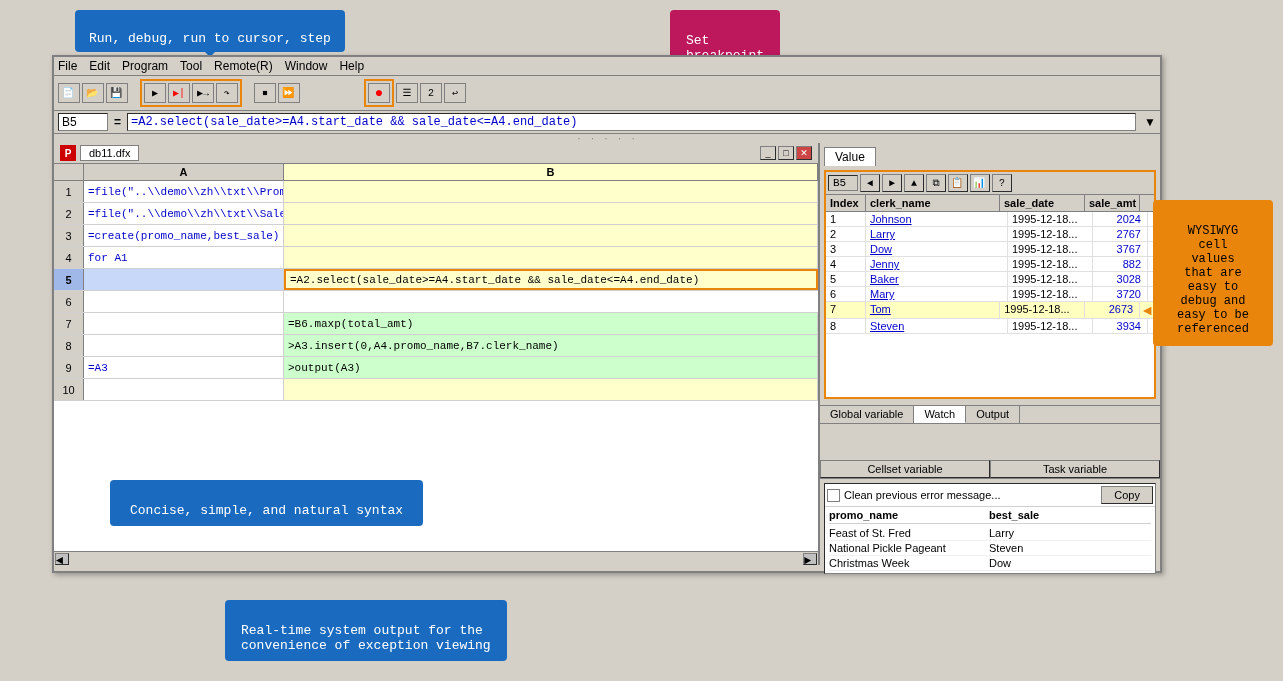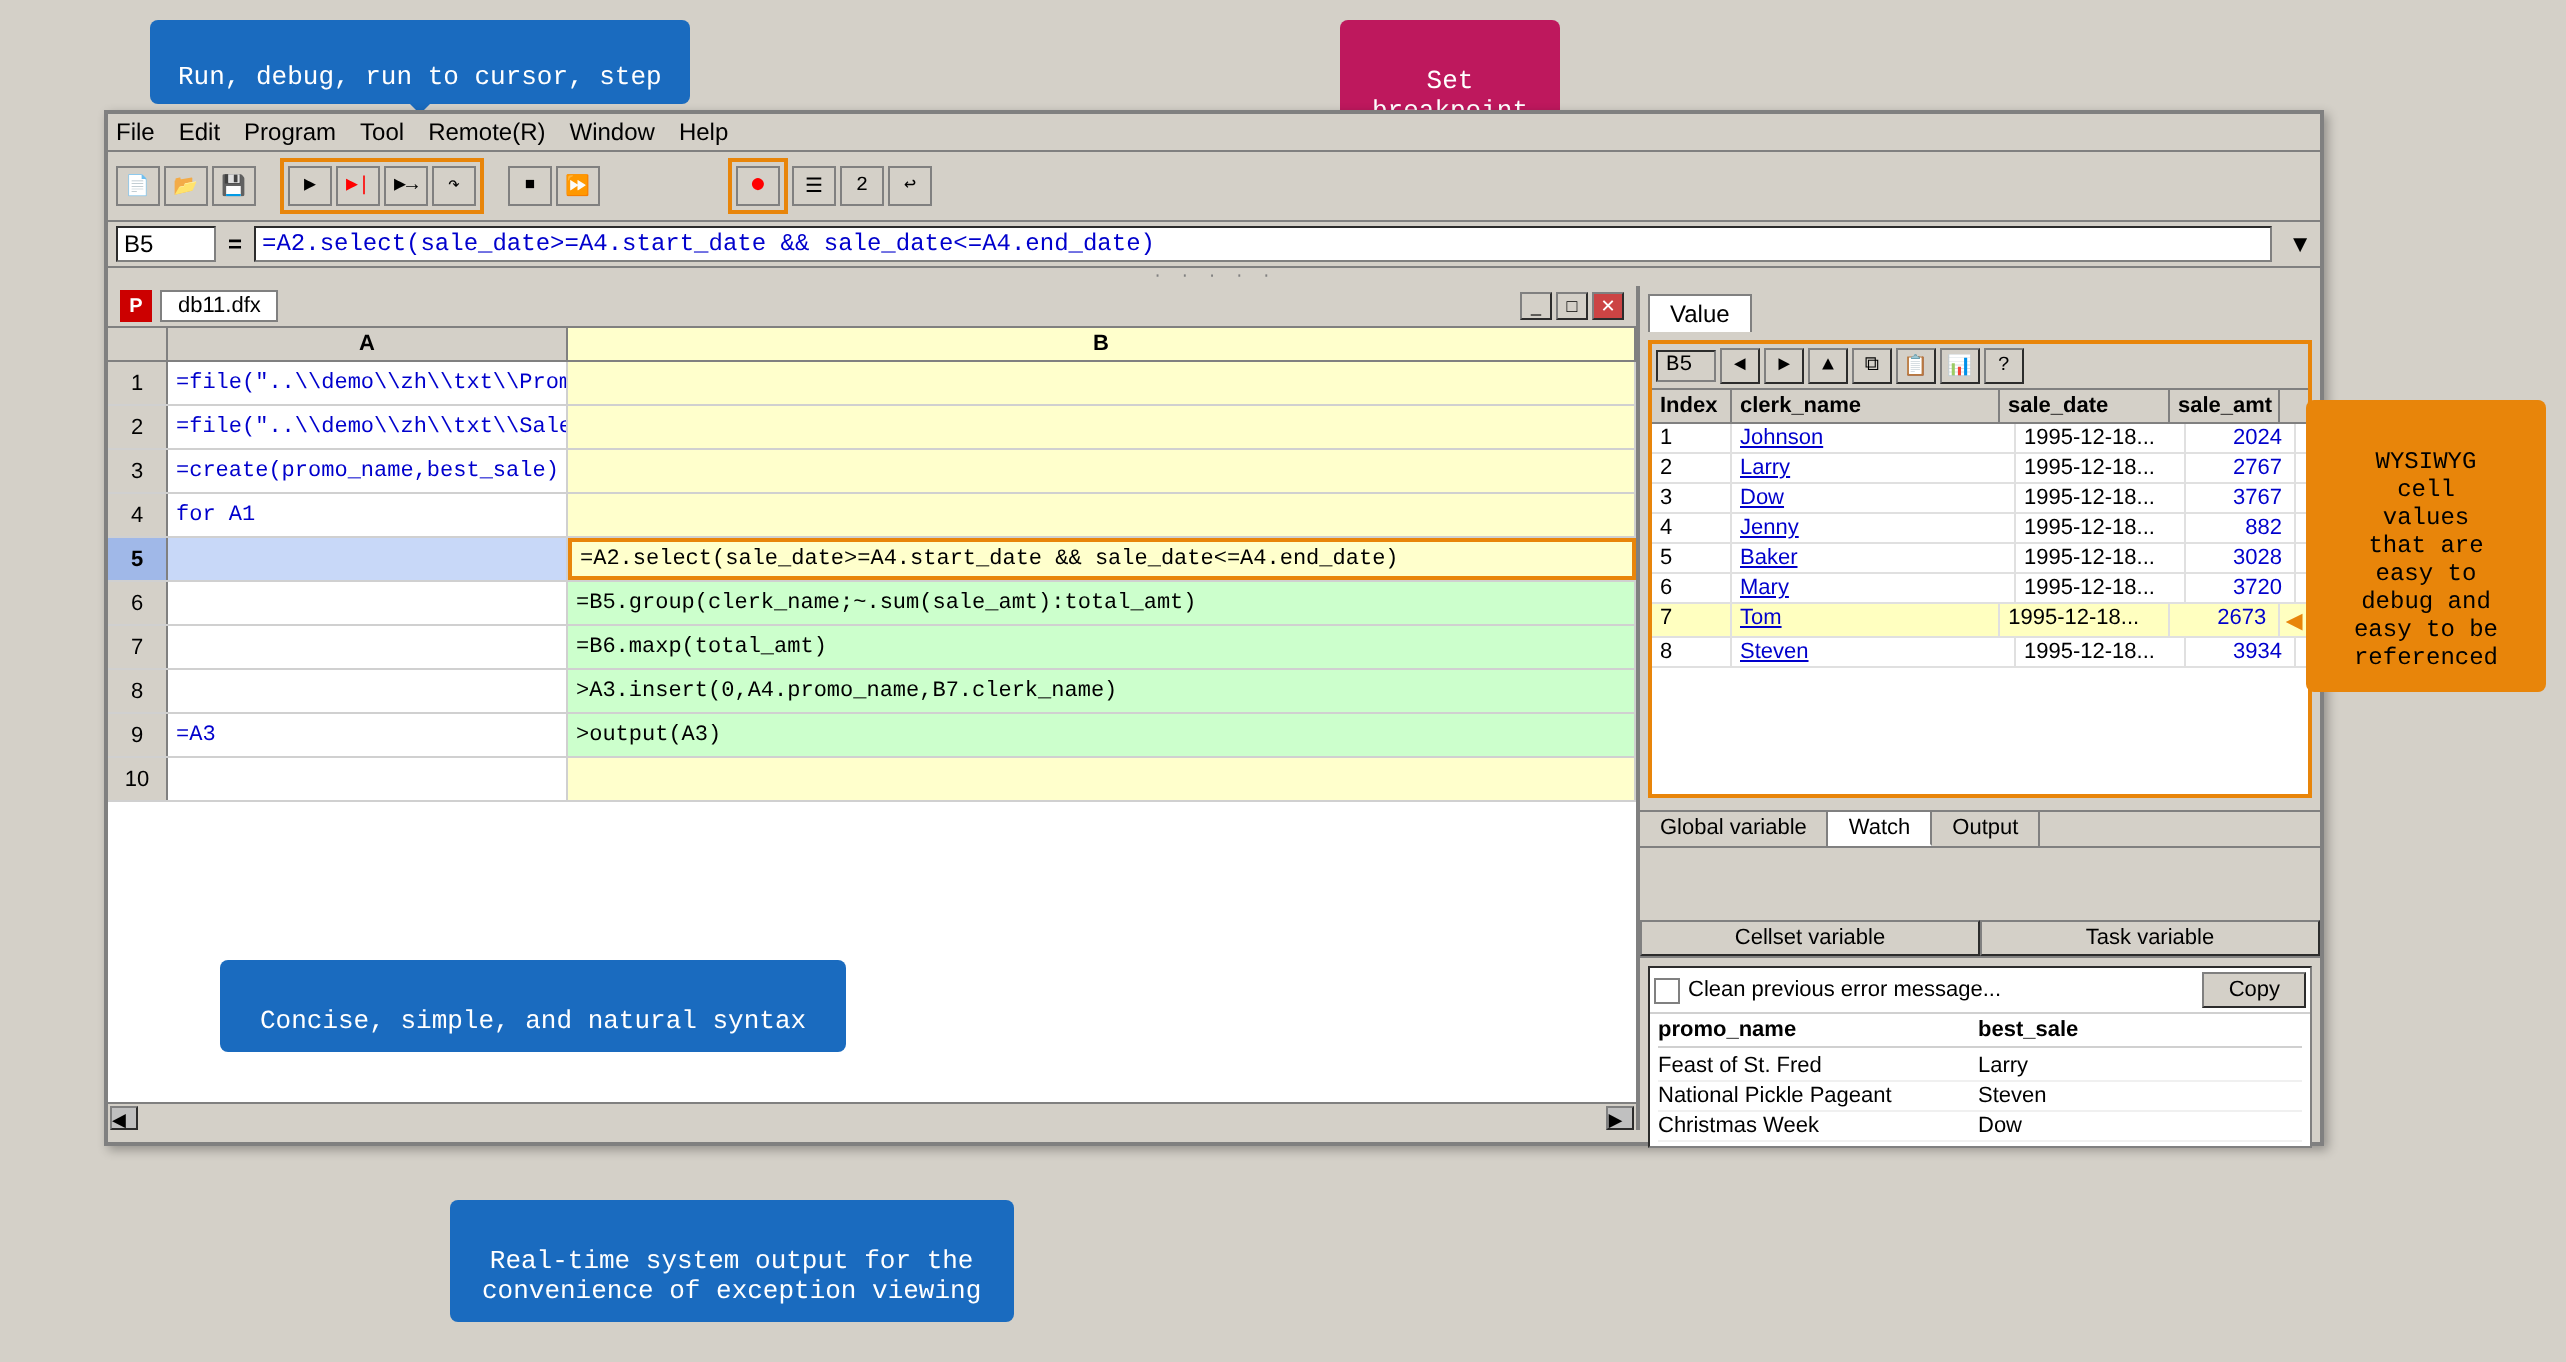--- a/index.html
+++ b/index.html
@@ -410,21 +410,20 @@
     }
 
     
     .anno-box {
       position: absolute;
       background: #1a6bbf;
       color: white;
       font-family: 'Courier New', monospace;
       font-size: 13px;
       padding: 8px 12px;
-      text-align: center;
       white-space: pre-line;
     }
 
     
     .resize-dots {
       text-align: center;
       color: #808080;
       font-size: 8px;
       letter-spacing: 2px;
     }
@@ -548,23 +547,20 @@
             <div class="row-num" style="background:#a0b8e8; font-weight:bold;">5</div>
             <div class="cell cell-a cell-selected"></div>
             <div class="cell cell-b cell-active">
                 <span style="color:#000;">=A2.select(sale_date&gt;=A4.start_date &amp;&amp; sale_date&lt;=A4.end_date)</span>
               </div>
           </div>
 
           <div class="grid-row">
             <div class="row-num">6</div>
             <div class="cell cell-a"></div>
-            <div class="cell cell-b cell-green">
-                <span>=B5.group(clerk_name;~.sum(sale_amt):total_amt)</span>
-              </div>
           </div>
 
           <div class="grid-row">
             <div class="row-num">7</div>
             <div class="cell cell-a"></div>
             <div class="cell cell-b cell-green">
                 <span>=B6.maxp(total_amt)</span>
               </div>
           </div>
 

